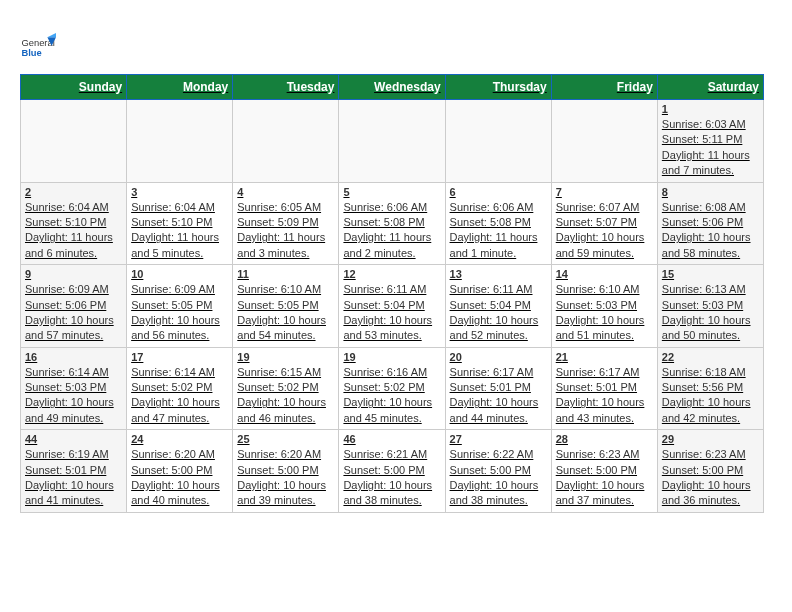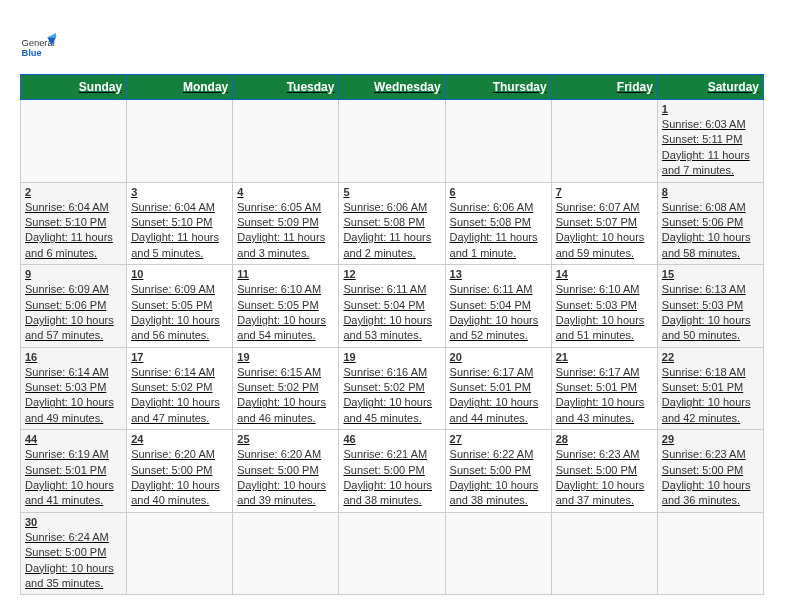--- a/index.html
+++ b/index.html
@@ -247,21 +247,21 @@
           <td>
             <span class="day-number">21</span>
             <div class="day-info">Sunrise: 6:17 AM
 Sunset: 5:01 PM
 Daylight: 10 hours
 and 43 minutes.</div>
           </td>
           <td class="weekend-sat">
             <span class="day-number">22</span>
             <div class="day-info">Sunrise: 6:18 AM
-Sunset: 5:01 PM
+Sunset: 5:56 PM
 Daylight: 10 hours
 and 42 minutes.</div>
           </td>
         </tr>
         <tr>
           <td class="weekend-sun">
             <span class="day-number">44</span>
             <div class="day-info">Sunrise: 6:19 AM
 Sunset: 5:01 PM
 Daylight: 10 hours
@@ -303,30 +303,15 @@
 and 37 minutes.</div>
           </td>
           <td class="weekend-sat">
             <span class="day-number">29</span>
             <div class="day-info">Sunrise: 6:23 AM
 Sunset: 5:00 PM
 Daylight: 10 hours
 and 36 minutes.</div>
           </td>
         </tr>
-        <tr>
-          <td class="weekend-sun">
-            <span class="day-number">30</span>
-            <div class="day-info">Sunrise: 6:24 AM
-Sunset: 5:00 PM
-Daylight: 10 hours
-and 35 minutes.</div>
-          </td>
-          <td class="empty-cell"></td>
-          <td class="empty-cell"></td>
-          <td class="empty-cell"></td>
-          <td class="empty-cell"></td>
-          <td class="empty-cell"></td>
-          <td class="empty-cell"></td>
-        </tr>
       </tbody>
   </table>
 </div>
 
 </body></html>

